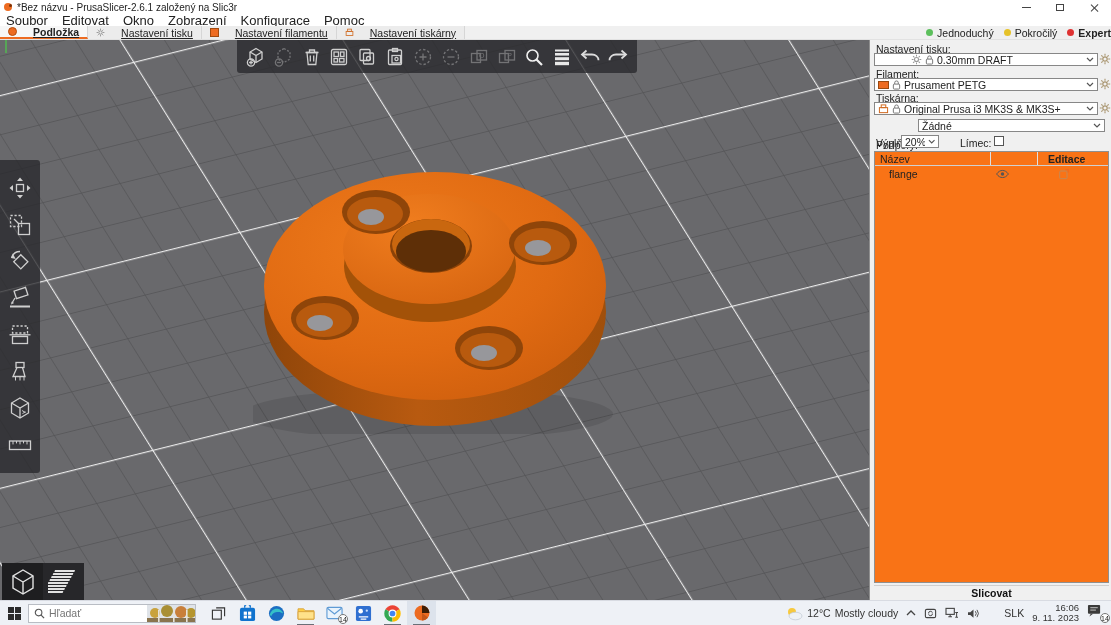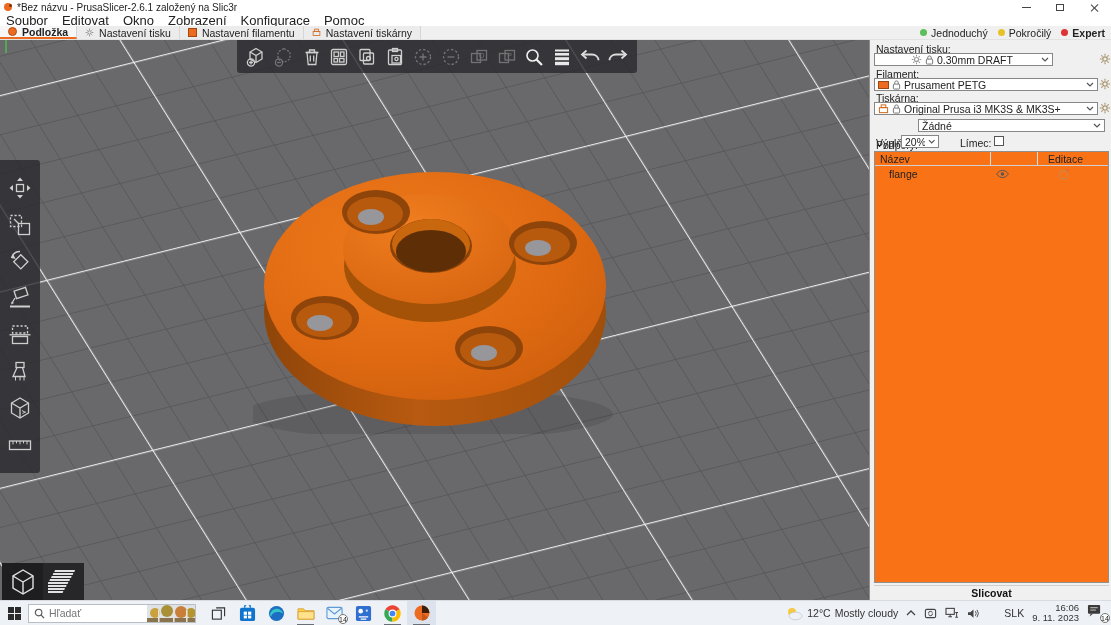--- a/index.html
+++ b/index.html
@@ -17,24 +17,24 @@
   .glyph-close { position:relative; width:9px; height:9px; }
   .glyph-close::before,.glyph-close::after { content:""; position:absolute; left:4px; top:0; width:1.4px; height:10px; background:#444; }
   .glyph-close::before { transform:rotate(45deg); } .glyph-close::after { transform:rotate(-45deg); }
 
   
   .menubar { height:12px; background:#fff; display:flex; align-items:center; gap:14px; padding-left:6px; font-size:13px; color:#222; }
   .menu-item { cursor:default; }
 
   
   .tabbar { height:14px; background:#f0f0f0; display:flex; align-items:stretch; font-size:10.5px; color:#222; border-bottom:1px solid #e2e2e2; }
-  .tab { display:flex; align-items:center; gap:5px; padding:0 8px; background:#ececec; border-right:1px solid #d6d6d6; position:relative; }
+  .tab { display:flex; align-items:center; gap:16px; padding:0 8px; background:#ececec; border-right:1px solid #d6d6d6; position:relative;text-decoration:underline; }
   .tab.active { background:#f7f7f7; border-bottom:2px solid #ED6B21; font-weight:bold; }
   .tab-ico { width:9px; height:9px; display:inline-block; }
-  .modes { margin-left:auto; display:flex; align-items:center; gap:10px; padding-right:6px; font-size:10.5px; }
+  .modes { margin-left:auto; display:flex; align-items:center; gap:10px; font-size:10.5px; }
   .mode { display:flex; align-items:center; gap:4px; }
   .mode .dot { width:7px; height:7px; border-radius:50%; }
   .mode.active { font-weight:bold; }
 
   
   .main { position:relative; width:1111px; height:560px; }
   .viewport { position:absolute; left:0; top:0; width:869px; height:560px; background:#69696c; overflow:hidden; }
   .origin-marker { position:absolute; left:5px; top:0px; width:2px; height:13px; background:#57a557; }
 
   .topbar { position:absolute; left:237px; top:0; width:400px; height:33px; background:rgba(40,40,43,.78); border-radius:0 0 3px 3px; display:flex; align-items:center; justify-content:space-evenly; padding:0 4px; }
@@ -396,21 +396,21 @@
               <rect x="3.8" y="21" width="20" height="2" transform="skewX(-18)"></rect>
               <rect x="3.1" y="24" width="20" height="2" transform="skewX(-18)"></rect>
             </g>
         </svg>
       </div>
     </div>
   </div>
 
   <div class="sidebar">
     <span class="sb-label" style="top:3px;">Nastavení tisku:</span>
-    <div class="combo" style="left:4px; top:13px; width:179px;padding-left:36px;">
+    <div class="combo" style="left:4px; top:13px; width:224px;padding-left:36px;">
       <svg width="11" height="11" viewBox="0 0 12 12">
           <circle cx="6" cy="6" r="2.2" fill="none" stroke="#9a9a9a" stroke-width="1.2"></circle>
           <path d="M6 .8v2M6 9.2v2M.8 6h2M9.2 6h2M2.3 2.3l1.4 1.4M8.3 8.3l1.4 1.4M9.7 2.3L8.3 3.7M3.7 8.3L2.3 9.7" stroke="#9a9a9a" stroke-width="1.1"></path>
         </svg>
       <svg width="9" height="10" viewBox="0 0 10 11">
           <rect x="1.5" y="4.5" width="7" height="5.5" rx="1" fill="none" stroke="#777" stroke-width="1.1"></rect>
           <path d="M3 4.5V3a2 2 0 0 1 4 0v1.5" fill="none" stroke="#777" stroke-width="1.1"></path>
         </svg>
       <span class="combo-text">0.30mm DRAFT</span>
       <svg class="chev" width="8" height="5" viewBox="0 0 8 5">
@@ -479,21 +479,21 @@
       <svg class="chev" width="8" height="5" viewBox="0 0 8 5">
           <path d="M1 1l3 3 3-3" fill="none" stroke="#555" stroke-width="1.2"></path>
         </svg>
     </div>
     <span class="sb-label" style="left:90px; top:97px;">Límec:</span>
     <span class="checkbox" style="position:absolute; left:124px; top:96px;"></span>
 
     <div class="obj-table">
       <div class="obj-head">
         <span style="position:absolute; left:5px; top:1px;">Název</span>
-        <span style="position:absolute; left:173px; top:1px;">Editace</span>
+        <span style="position:absolute; left:173px; top:1px;font-weight:bold;">Editace</span>
         <span class="col-sep" style="left:115px;"></span>
         <span class="col-sep" style="left:162px;"></span>
       </div>
       <div class="obj-row">
         <span style="position:absolute; left:14px; top:2px;">flange</span>
         <svg style="position:absolute; left:120px; top:3px;" width="15" height="10" viewBox="0 0 16 11">
             <path d="M1.5 5.5C3.6 2.7 5.6 1.6 8 1.6s4.4 1.1 6.5 3.9C12.4 8.3 10.4 9.4 8 9.4S3.6 8.3 1.5 5.5z" fill="none" stroke="#555" stroke-width="1.1"></path>
             <circle cx="8" cy="5.5" r="1.9" fill="#555"></circle>
           </svg>
         <svg style="position:absolute; left:183px; top:2px;" width="12" height="12" viewBox="0 0 14 14">

